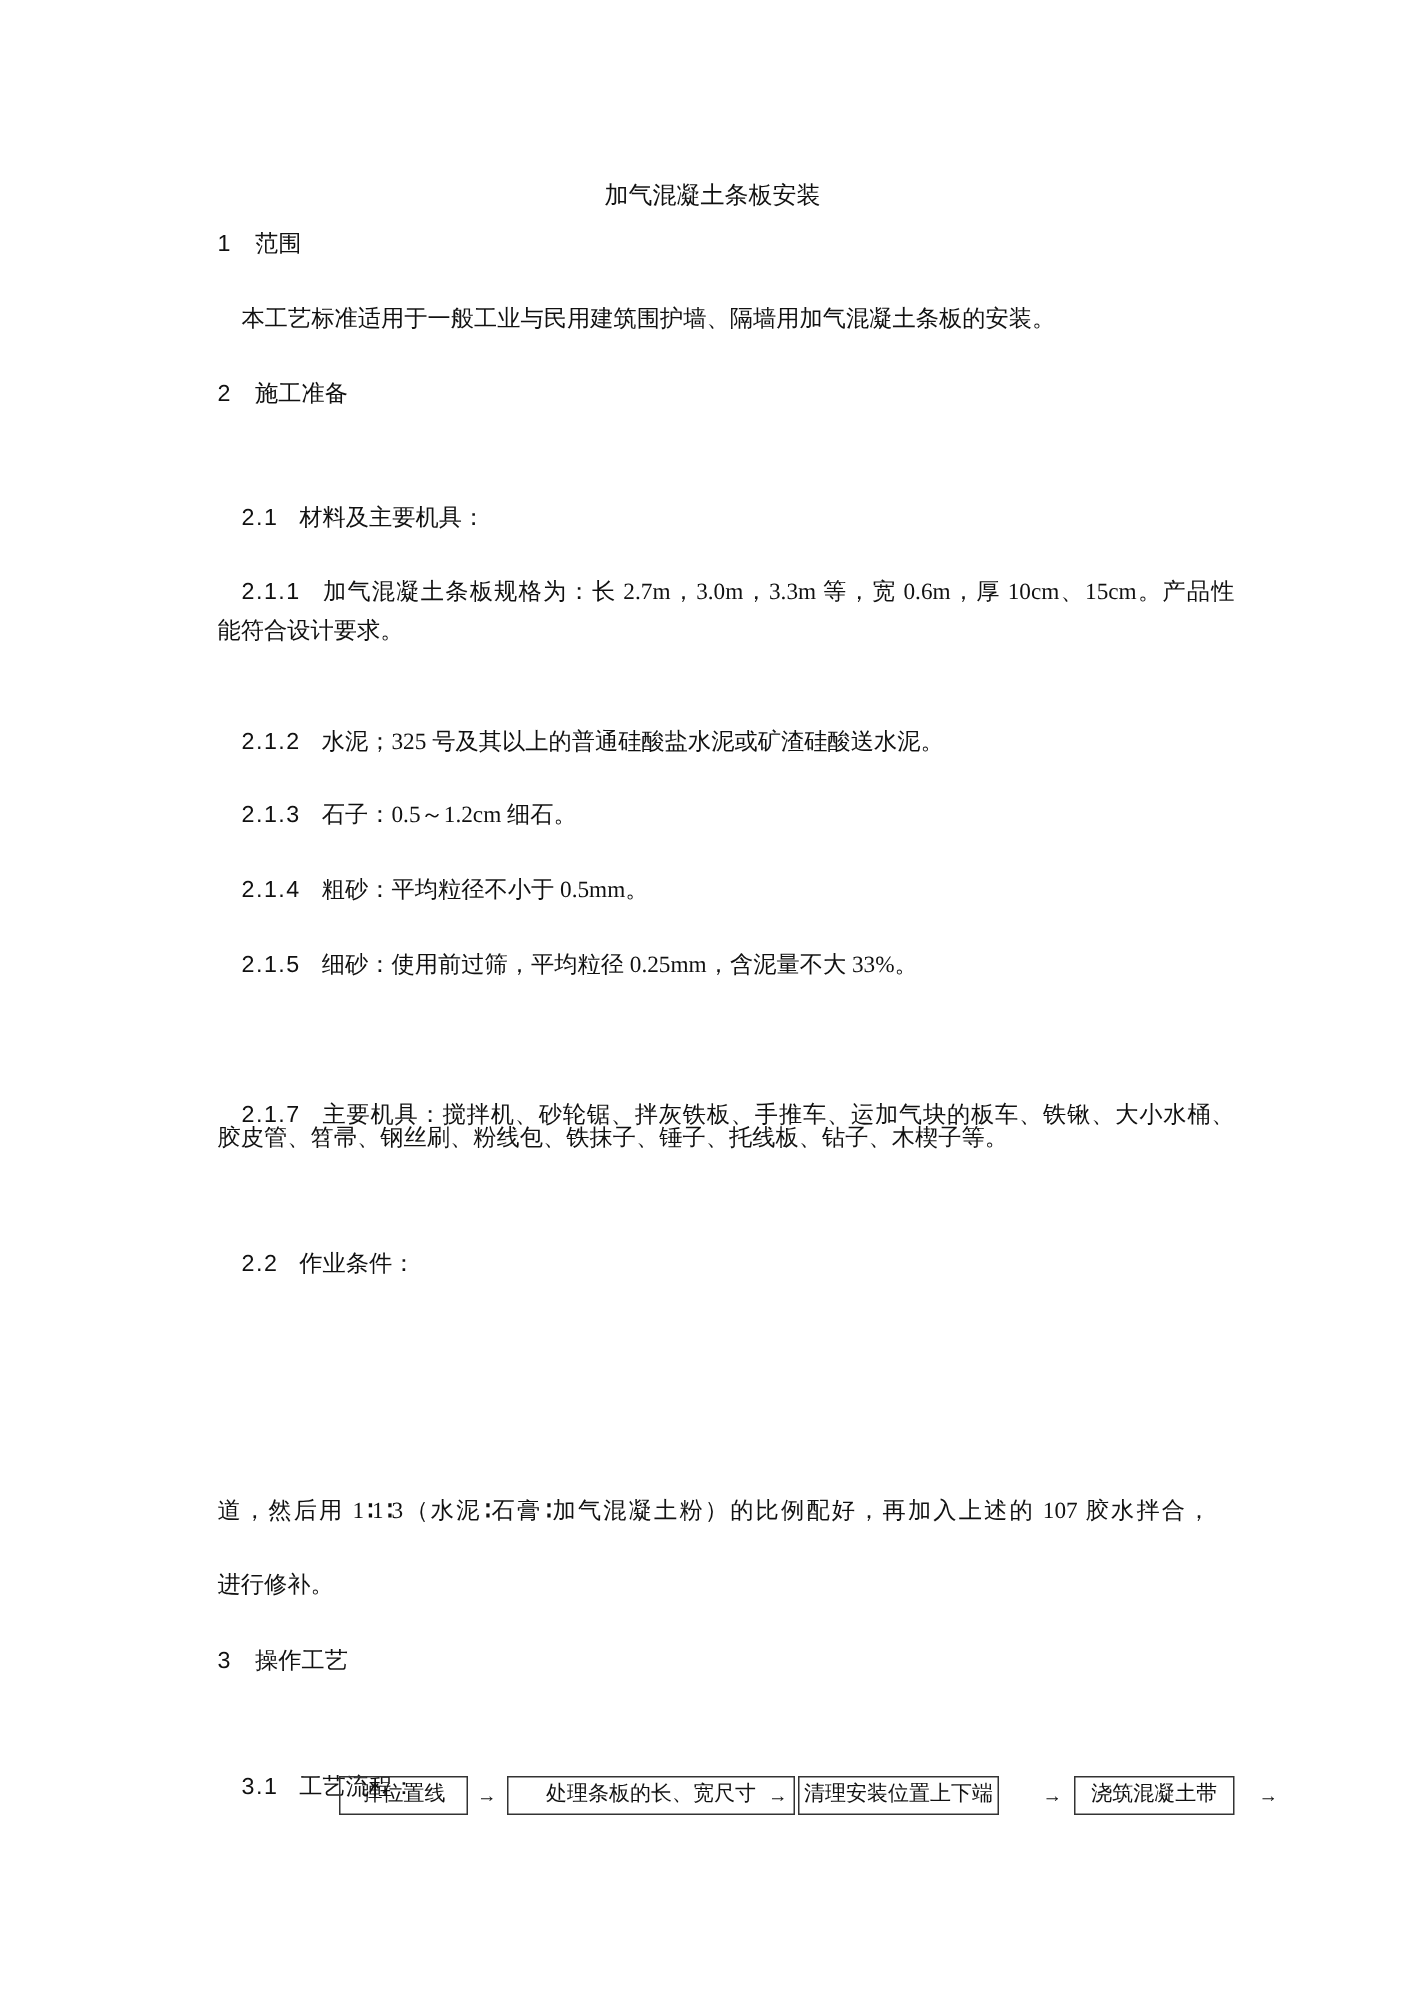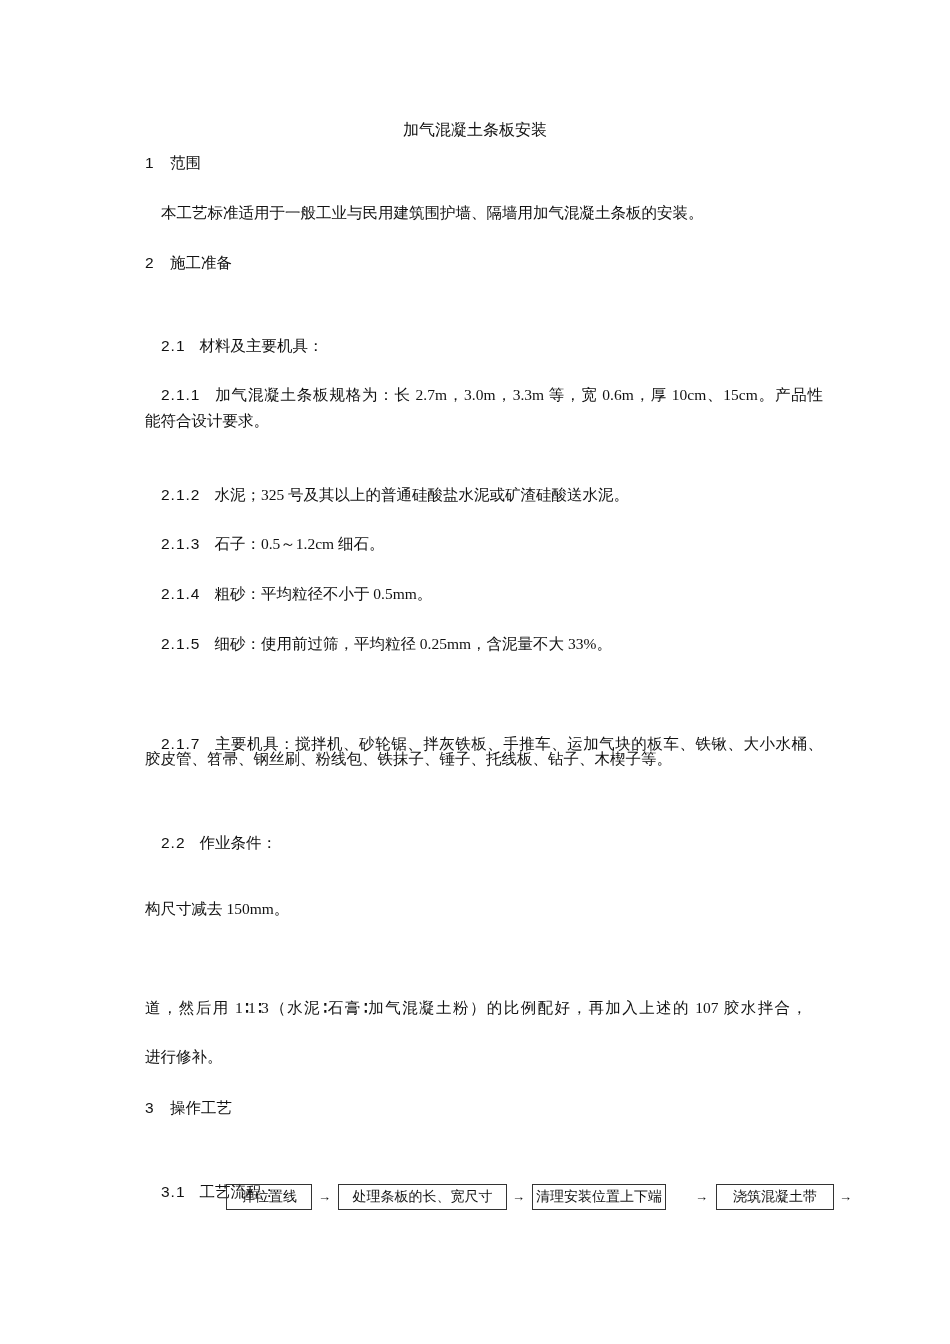--- a/index.html
+++ b/index.html
@@ -63,37 +63,36 @@
 
   <div class="line indent just" style="top:700px">
     <span class="num2">2.1.7</span><span>主要机具：搅拌机、砂轮锯、拌灰铁板、手推车、运加气块的板车、铁锹、大小水桶、</span>
   </div>
   <div class="line" style="top:749px">胶皮管、笤帚、钢丝刷、粉线包、铁抹子、锤子、托线板、钻子、木楔子等。</div>
 
   <div class="line indent" style="top:799px">
     <span class="num2">2.2</span><span>作业条件：</span>
   </div>
 
-  <div class="line" style="top:899px">构尺寸减去 150mm。</div>
 
   <div class="line just" style="top:998px">道，然后用 1∶1∶3（水泥∶石膏∶加气混凝土粉）的比例配好，再加入上述的 107 胶水拌合，</div>
   <div class="line" style="top:1047px">进行修补。</div>
 
   <div class="line h1" style="top:1098px">
     <span class="num">3</span><span>操作工艺</span>
   </div>
 
   <div class="line indent" style="top:1148px">
     <span class="num2">3.1</span><span>工艺流程：</span>
   </div>
 
   <div class="flow">
     <div class="fbox" style="left:178px;width:86px">弹位置线</div>
     <div class="farrow" style="left:270px">→</div>
-    <div class="fbox" style="left:290px;width:169px">处理条板的长、宽尺寸</div>
+    <div class="fbox" style="left:290px;width:192px">处理条板的长、宽尺寸</div>
     <div class="farrow" style="left:464px">→</div>
     <div class="fbox" style="left:484px;width:134px">清理安装位置上下端</div>
     <div class="farrow" style="left:647px">→</div>
-    <div class="fbox" style="left:668px;width:118px">浇筑混凝土带</div>
+    <div class="fbox" style="left:668px;width:107px">浇筑混凝土带</div>
     <div class="farrow" style="left:791px">→</div>
   </div>
 
 </div>
 
 </body></html>

